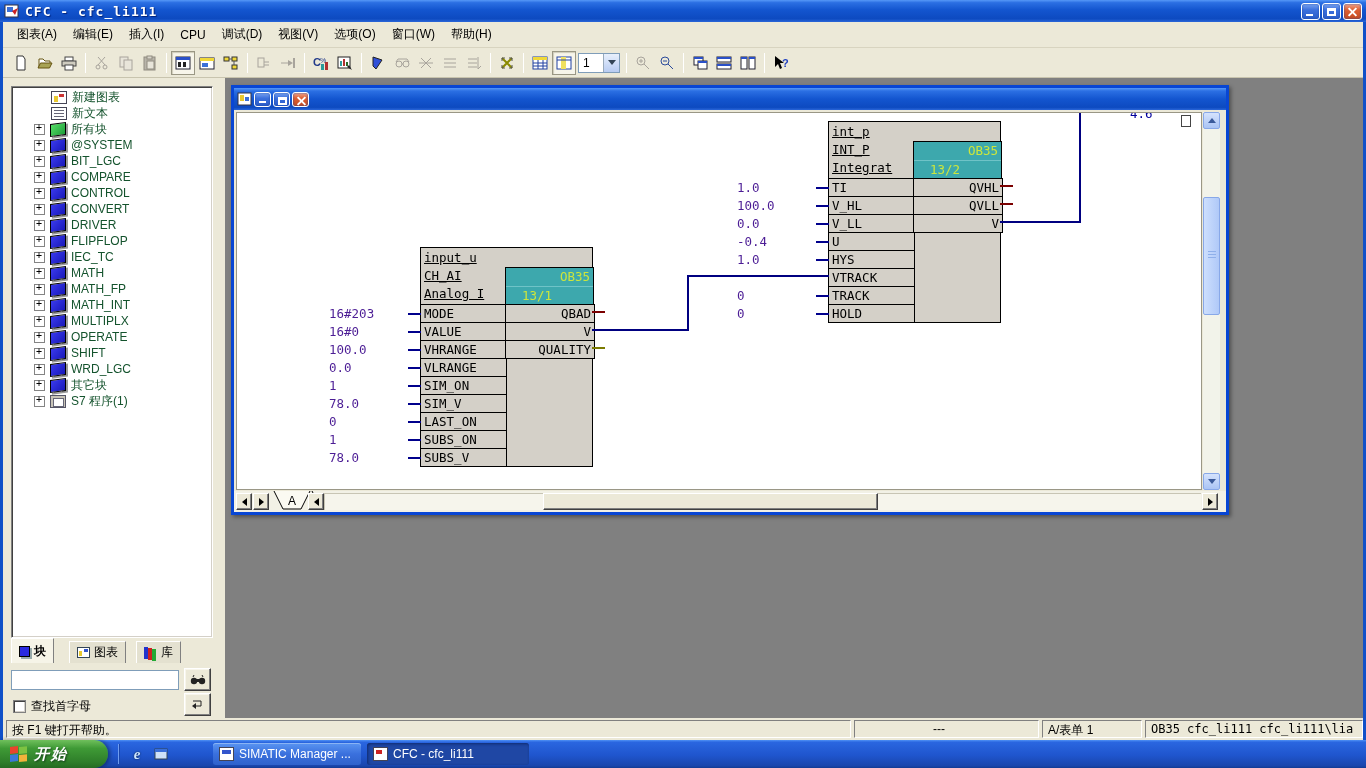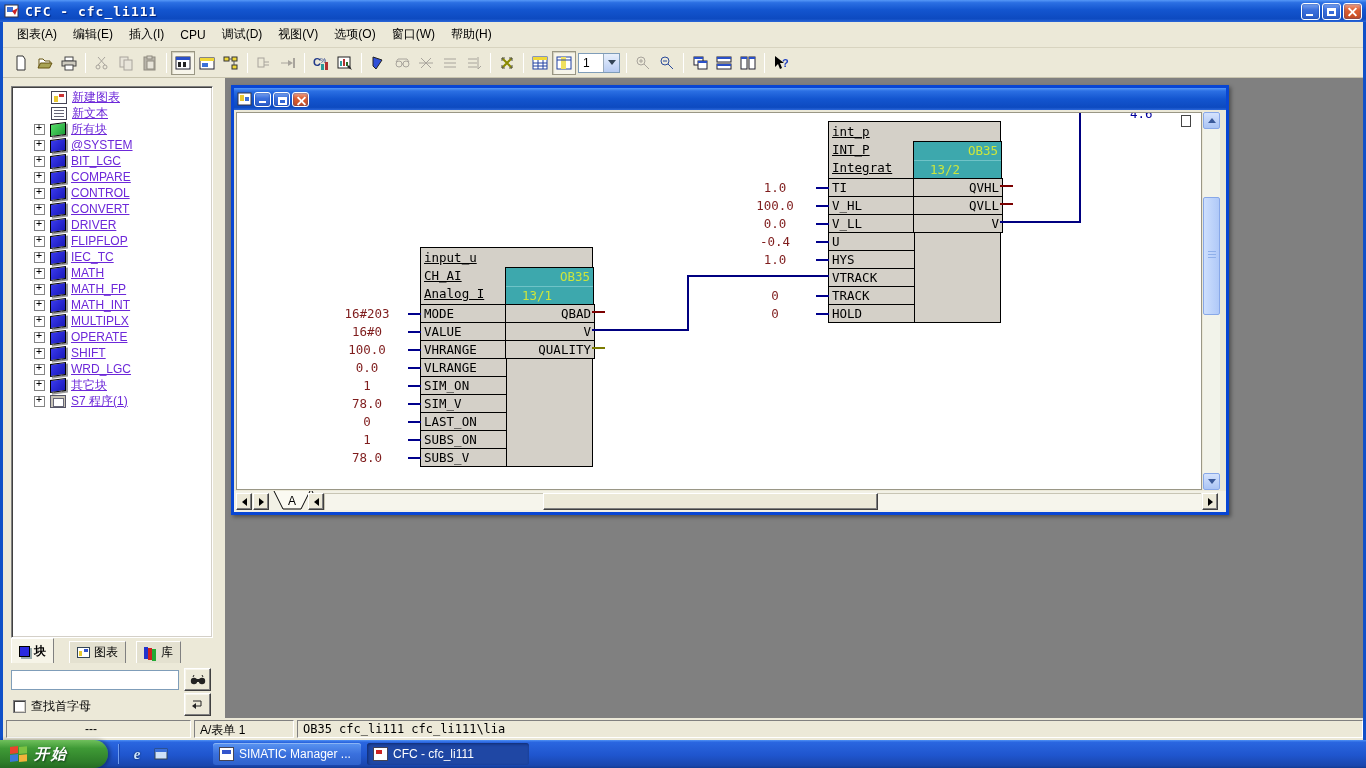--- a/index.html
+++ b/index.html
@@ -58,21 +58,21 @@
   .icn-chart::before { content:""; position:absolute; left:2px; bottom:1px; width:4px; height:6px; background:#e8c830; }
   .icn-chart::after { content:""; position:absolute; right:2px; top:2px; width:5px; height:3px; background:#cc3333; }
   .icn-text { background:#fff; border:1px solid #445; }
   .icn-text::before { content:""; position:absolute; left:2px; top:2px; right:2px; height:7px;
     background:repeating-linear-gradient(180deg,#667 0 1px,#fff 1px 3px); }
   .icn-book { background:linear-gradient(135deg,#3a3aee 0%,#1818b8 100%); border:1px solid #000;
     transform:skewY(-8deg); box-shadow:2px 2px 0 #9a9a9a; }
   .icn-book.green { background:linear-gradient(135deg,#55dd66 0%,#1f9f3a 100%); }
   .icn-prog { background:#c8c4b8; border:1px solid #556; }
   .icn-prog::before { content:""; position:absolute; left:2px; top:2px; width:9px; height:7px; background:#fff; border:1px solid #667; }
-  .tlbl { color:#6d28d9;text-decoration:underline; }
+  .tlbl { color:#14532d; }
 
   
   .dtab { position:absolute; height:22px; display:flex; align-items:center; padding:0 7px;
     border:1px solid #808080; border-bottom:none; background:#e4e1d0; top:563px;
     border-top-color:#fff; border-left-color:#fff; }
   .dtab.active { background:#f6f4e8; font-weight:bold; height:25px; top:560px; z-index:2; }
   .cube { width:11px; height:11px; background:#2a2ae0; border:1px solid #000; margin-right:4px; box-shadow:2px 2px 0 #9aa; }
   .minichart { width:13px; height:11px; background:#fff; border:1px solid #345; margin-right:4px; position:relative; }
   .minichart::before { content:""; position:absolute; left:1px; bottom:1px; width:3px; height:5px; background:#e8c830; }
   .minichart::after { content:""; position:absolute; right:1px; top:1px; width:4px; height:3px; background:#3355cc; }
@@ -106,21 +106,21 @@
     font:12.5px "DejaVu Sans Mono",monospace; }
   .bhead { position:absolute; left:3px; top:1px; line-height:18px; white-space:pre;text-decoration:underline; }
   .badge { position:absolute; left:84px; top:19px; width:89px; height:38px;
     background:#3da8ad; border:1px solid #000; color:#cde63c; line-height:18px; }
   .badge .b1 { text-align:right; padding-right:3px; border-bottom:1px solid #6fc3c7; }
   .badge .b2 { padding-left:16px; }
   .prow { position:absolute; height:19px; background:#d4d0c8; border:1px solid #000;
     line-height:17px; padding:0 3px; white-space:nowrap; }
   .pl { left:-1px; width:87px; }
   .pr { left:84px; width:90px; text-align:right; }
-  .pv { position:absolute; width:76px; text-align:center; color:#7f1d1d;
+  .pv { position:absolute; width:76px; text-align:left; color:#4c1d95;
     font:12.5px "DejaVu Sans Mono",monospace; left:-92px; }
   .pt { position:absolute; left:-13px; width:13px; height:2px; background:#00008c; }
   .wire { position:absolute; background:#000080; }
   .stub-r { position:absolute; height:2px; width:13px; background:#7b0000; }
   .stub-o { position:absolute; height:2px; width:13px; background:#7b7b00; }
   #offsheet { position:absolute; left:893px; top:-7px; color:#00009c; font:12.5px "DejaVu Sans Mono",monospace; }
   #pagecorner { position:absolute; left:944px; top:2px; width:10px; height:12px; background:#fff; border:1px solid #444; }
 
   
   #vsb { position:absolute; left:969px; top:2px; width:17px; height:378px; background:#f2f3ea; }
@@ -682,20 +682,21 @@
             </div>
             <div class="cbtn" style="left:968px">
                 <span class="tri-r"></span>
               </div>
           </div>
         </div>
       </div>
     </div>
 
     <div id="statusbar">
+      <div class="spanel" id="sp-help">按 F1 键打开帮助。</div>
       <div class="spanel" id="sp-1">---</div>
       <div class="spanel" id="sp-2">A/表单 1</div>
       <div class="spanel" id="sp-3">OB35  cfc_li111  cfc_li111\lia</div>
     </div>
   </div>
 
   <div id="taskbar">
     <div id="startbtn">
       <span class="flag">
           <i class="f1"></i>

